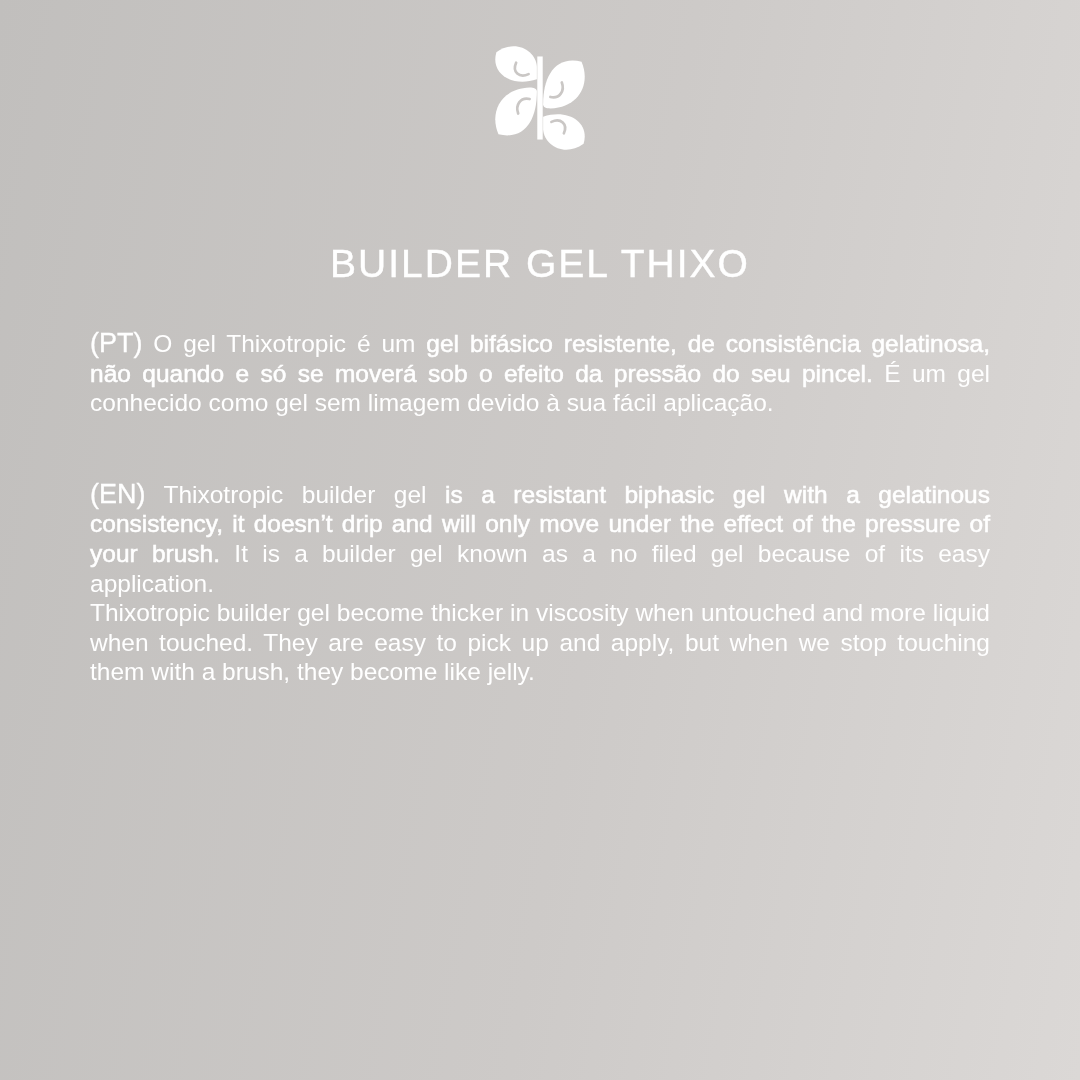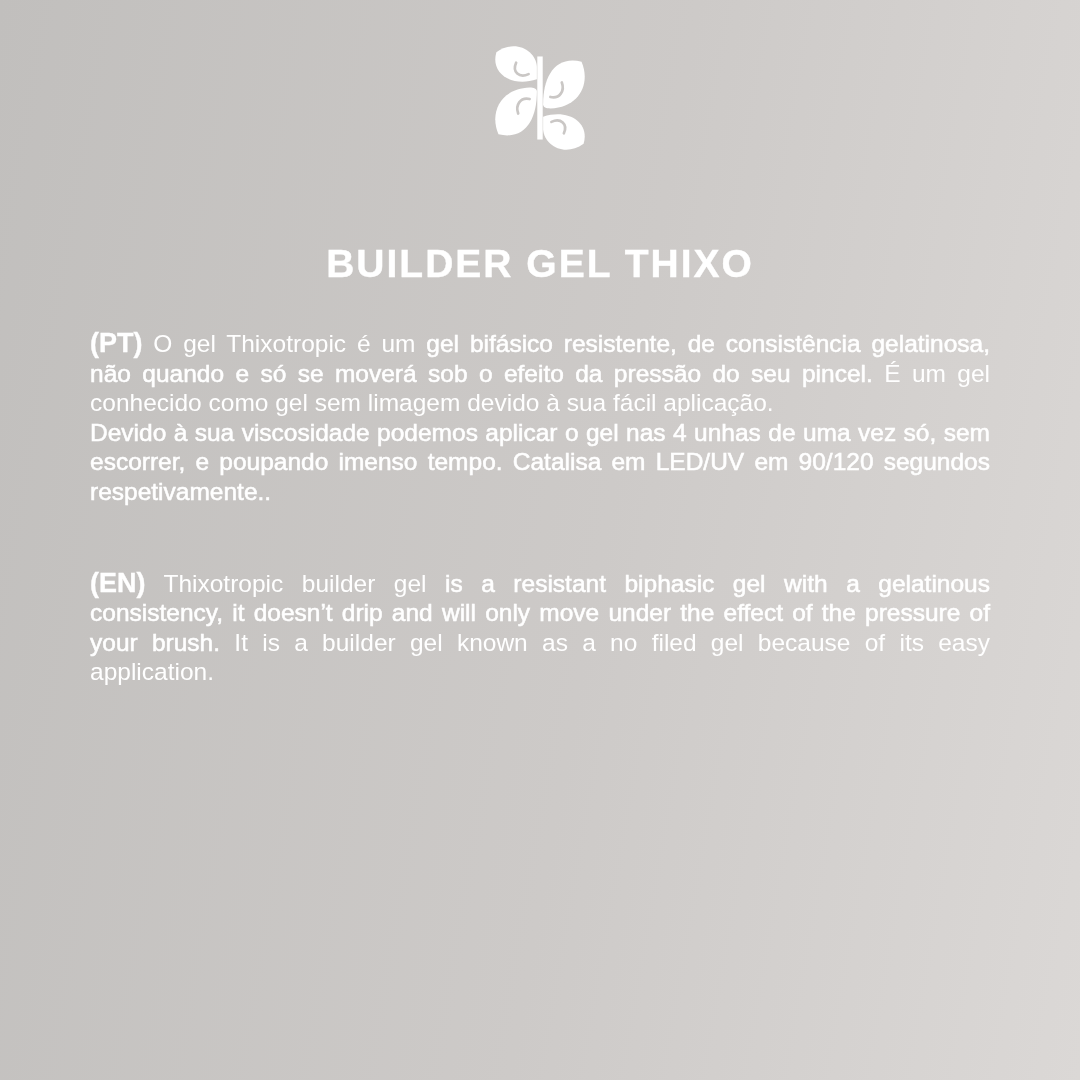--- a/index.html
+++ b/index.html
@@ -16,39 +16,39 @@
     top:44px;left:50%;
     transform:translateX(-50%);
     width:100px;height:108px;
   }
   .logo-wrap svg{display:block;width:100%;height:100%;}
   .title{
     position:absolute;
     top:242px;left:0;right:0;
     text-align:center;
     font-size:39px;
-    font-weight:700;
+    font-weight:400;
     letter-spacing:2px;
     -webkit-text-stroke:0.4px currentColor;
   }
   .content{
     position:absolute;
     left:90px;right:90px;top:329px;
   }
   .section{display:block;}
   .section-en{margin-top:62px;}
   .para{
     text-align:justify;
     font-size:24.5px;
     line-height:29.6px;
     font-weight:400;
   }
   .w-regular{font-weight:400;}
   .w-medium{font-weight:500;-webkit-text-stroke:0.55px currentColor;}
-  .w-bold{font-weight:700;font-size:1.1em;margin-top:32px;-webkit-text-stroke:0.35px currentColor;}
+  .w-bold{font-weight:400;font-size:1.1em;margin-top:32px;-webkit-text-stroke:0.35px currentColor;}
 </style>
 </head>
 <body>
 
 <div class="poster">
 
   <div class="logo-wrap">
     <svg viewBox="0 0 96 104" xmlns="http://www.w3.org/2000/svg">
       <g fill="#ffffff">
         <rect x="45.4" y="12" width="5.2" height="80"></rect>
@@ -61,20 +61,20 @@
         <use href="#leafpair" transform="rotate(180 48 52)"></use>
       </g>
     </svg>
   </div>
 
   <div class="title">BUILDER GEL THIXO</div>
 
   <div class="content">
     <div class="section section-pt">
         <div class="para"><span class="w-bold">(PT)</span><span class="w-regular"> O gel Thixotropic é um </span><span class="w-medium">gel bifásico resistente, de consistência gelatinosa, não quando e só se moverá sob o efeito da pressão do seu pincel.</span><span class="w-regular"> É um gel conhecido como gel sem limagem devido à sua fácil aplicação.</span></div>
-        <div class="para"><span class="w-medium">Devido à sua viscosidade podemos aplicar o gel nas 4 unhas de uma vez só, sem escorrer, e poupando imenso tempo. Catalisa em LED/UV em 90/120 segundos respetivamente..</span></div>
       </div>
     <div class="section section-en">
         <div class="para"><span class="w-bold">(EN)</span><span class="w-regular"> Thixotropic builder gel </span><span class="w-medium">is a resistant biphasic gel with a gelatinous consistency, it doesn’t drip and will only move under the effect of the pressure of your brush.</span><span class="w-regular"> It is a builder gel known as a no filed gel because of its easy application.</span></div>
+        <div class="para"><span class="w-regular">Thixotropic builder gel become thicker in viscosity when untouched and more liquid when touched. They are easy to pick up and apply, but when we stop touching them with a brush, they become like jelly.</span></div>
       </div>
   </div>
 
 </div>
 
 </body></html>

